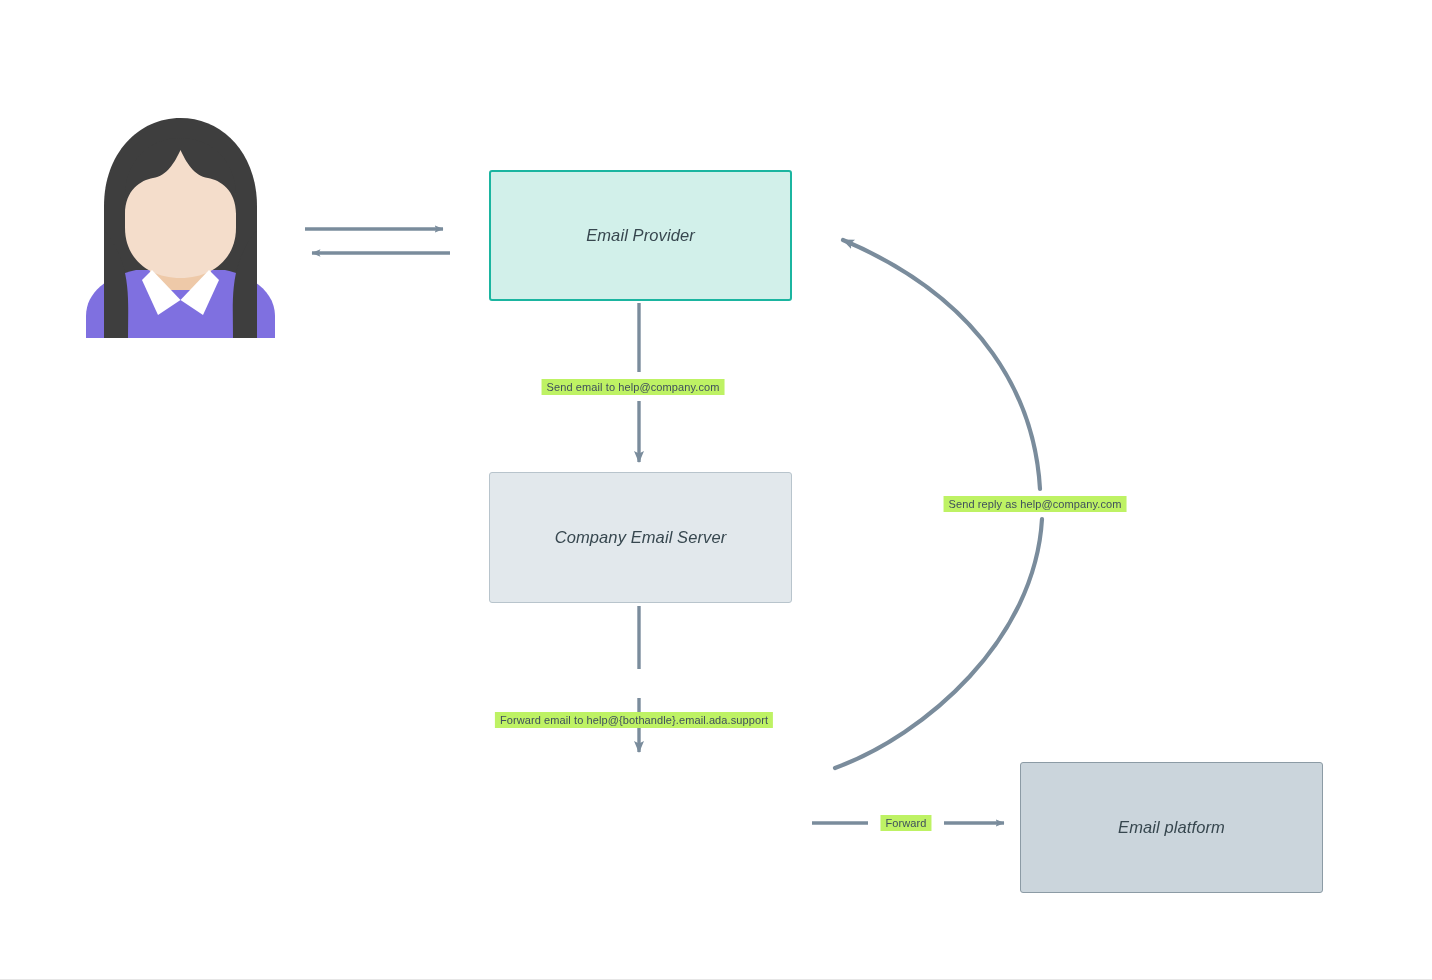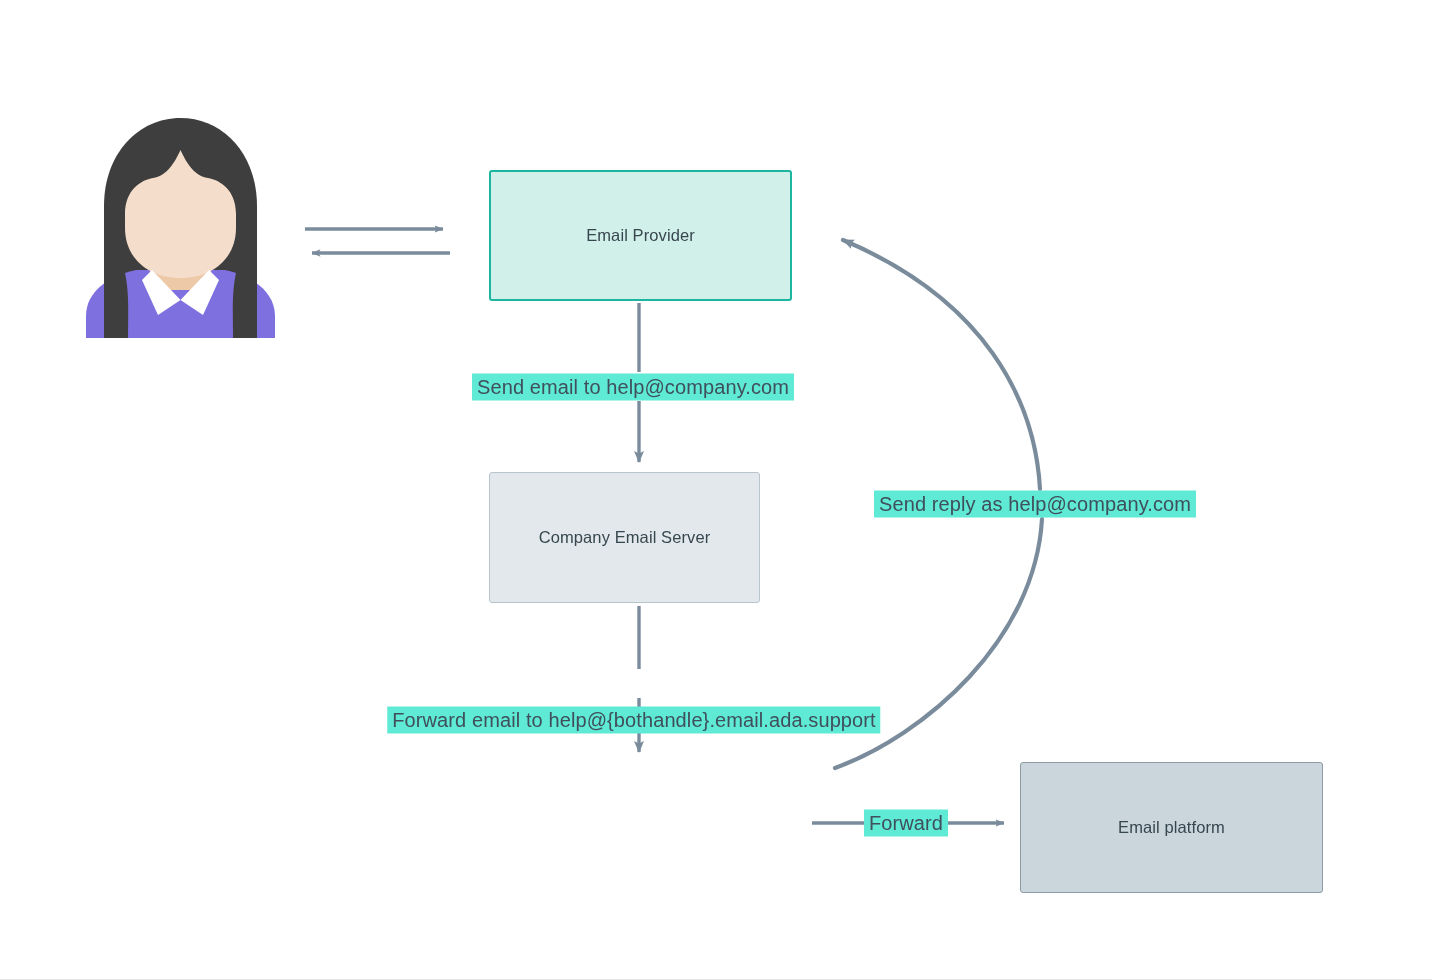--- a/index.html
+++ b/index.html
@@ -30,49 +30,50 @@
     position: absolute;
     box-sizing: border-box;
     display: flex;
     align-items: center;
     justify-content: center;
     border-radius: 3px;
     font-size: 16.5px;
     letter-spacing: 0.1px;
     color: #37474f;
     text-align: center;
+    font-style: italic;
   }
   .node-label {
     pointer-events: none;
   }
   #node-email-provider {
     left: 489px; top: 170px; width: 303px; height: 131px;
     background: #d2f0ea;
     border: 2px solid #1bb5a0;
   }
   #node-company-email-server {
-    left: 489px; top: 472px; width: 271px; height: 131px;
+    left: 489px; top: 472px; width: 303px; height: 131px;
     background: #e2e8ec;
     border: 1.3px solid #b8c4cc;
   }
   #node-ada-agent {
     left: 489px; top: 762px; width: 303px; height: 131px;
     background: #e1defb;
     border: 2px solid #7a68ef;
   }
   #node-agent-platform {
     left: 1020px; top: 762px; width: 303px; height: 131px;
     background: #cbd5dc;
     border: 1.3px solid #8c9ba5;
   }
   .edge-label {
     position: absolute;
-    background: #5eead4;
+    background: #bef264;
     color: #3f4f5c;
-    font-size: 20px;
+    font-size: 11px;
     letter-spacing: 0.1px;
     white-space: nowrap;
     padding: 2px 5px;
     transform: translate(-50%, -50%);
     text-align: right;
   }
   #avatar {
     position: absolute;
     left: 84px;
     top: 110px;

